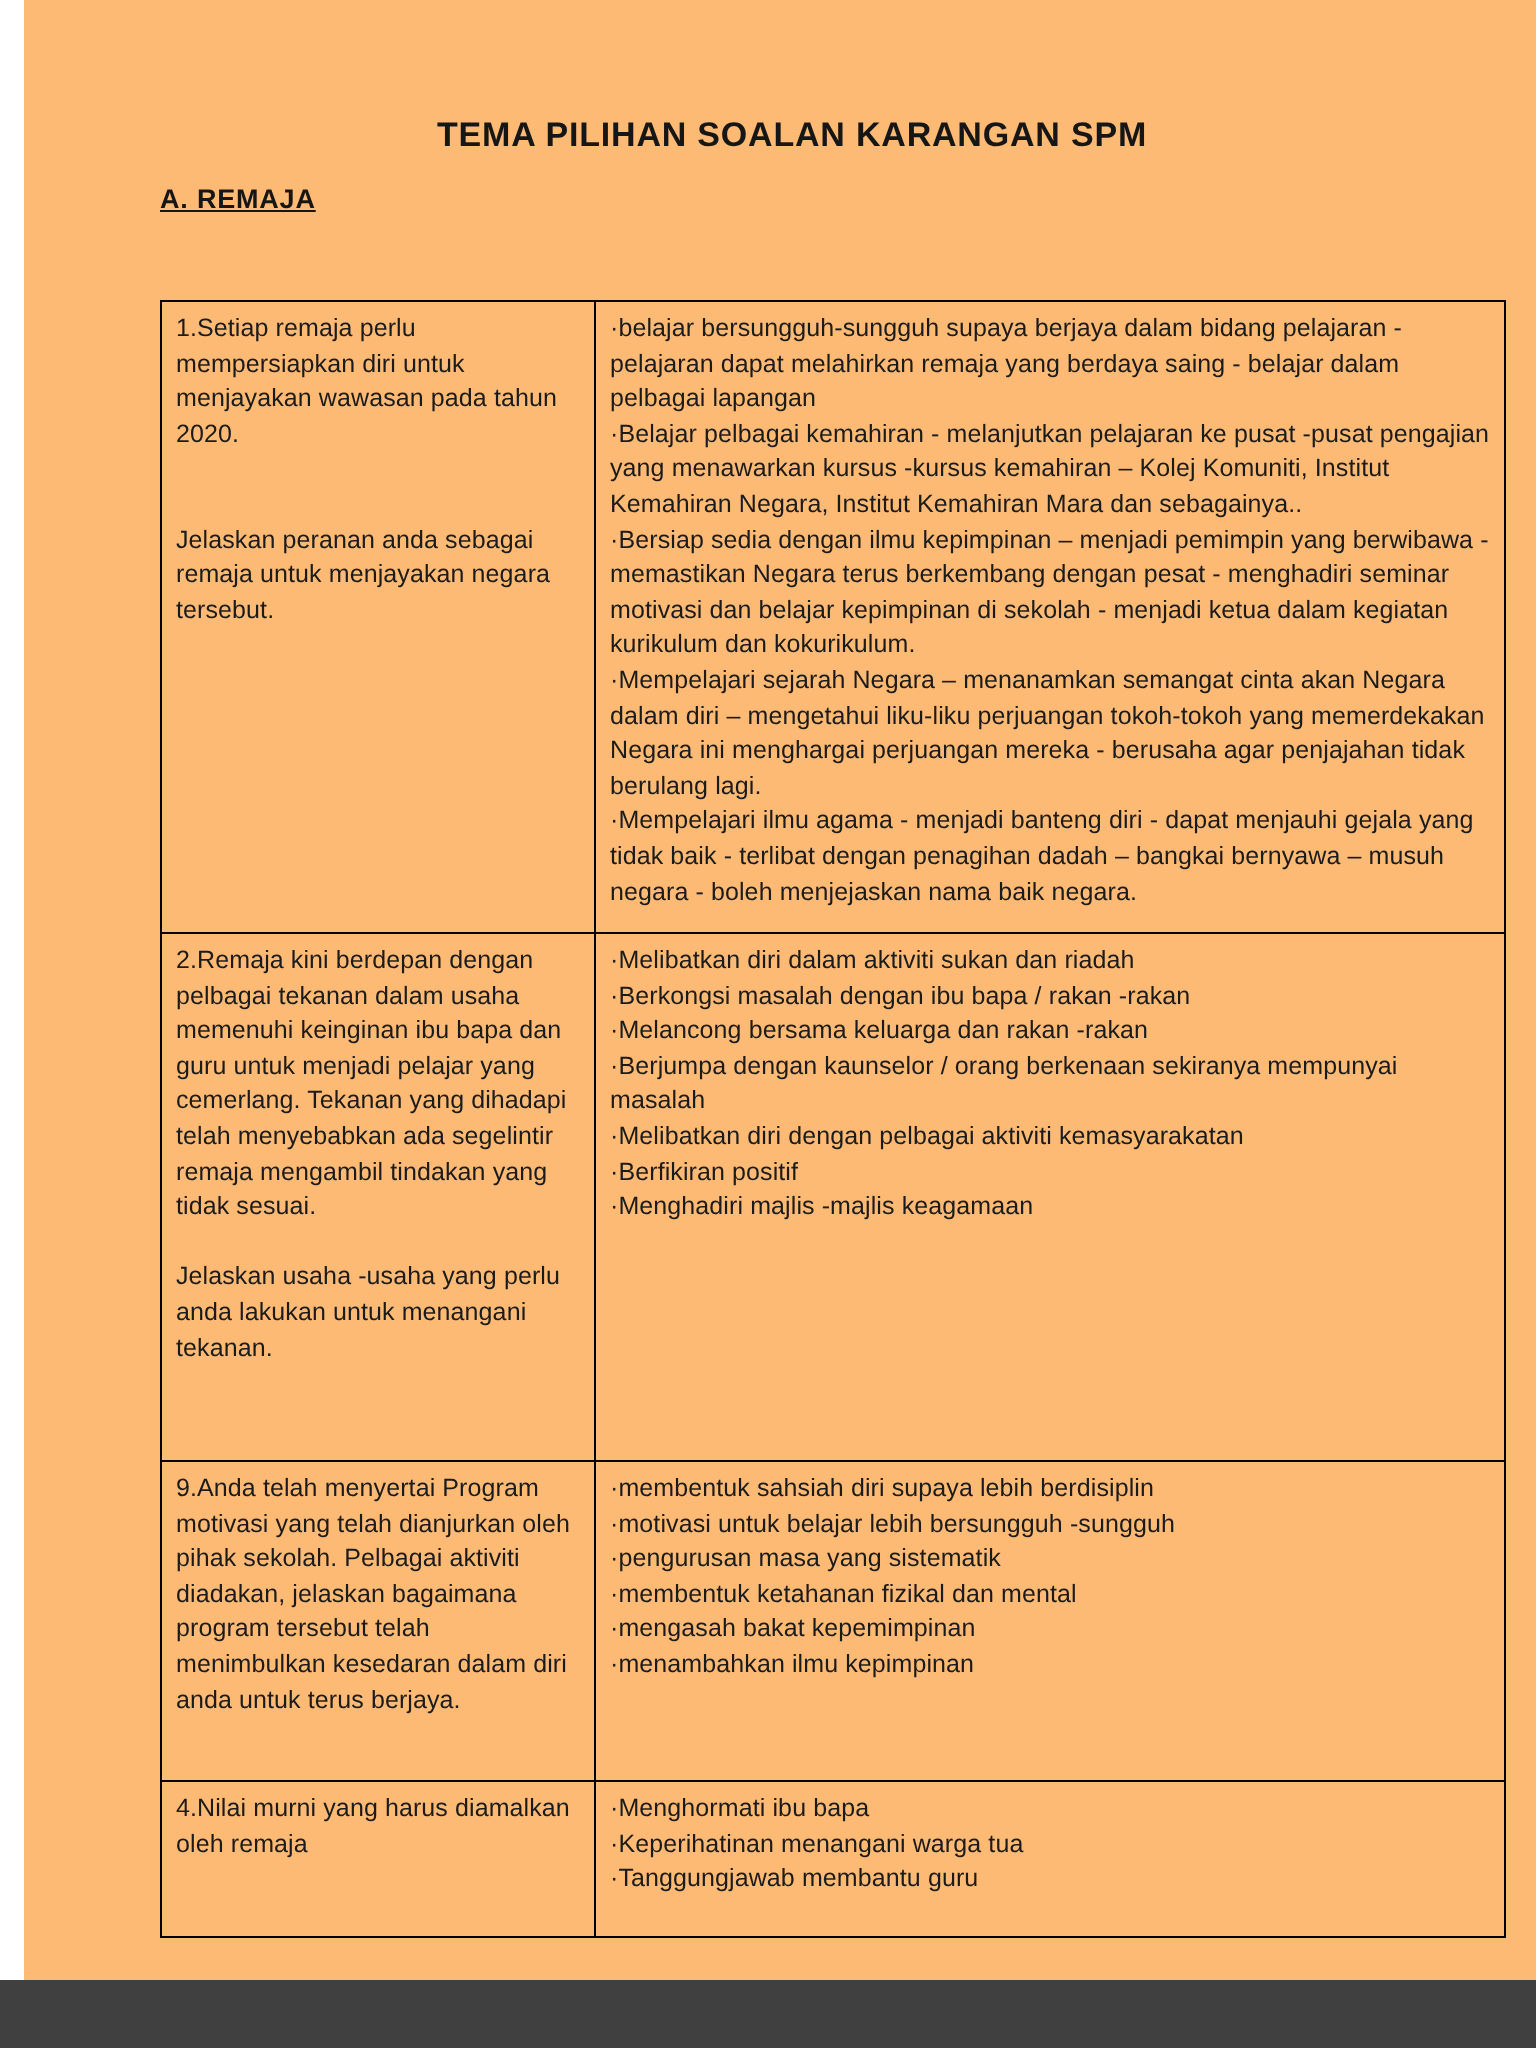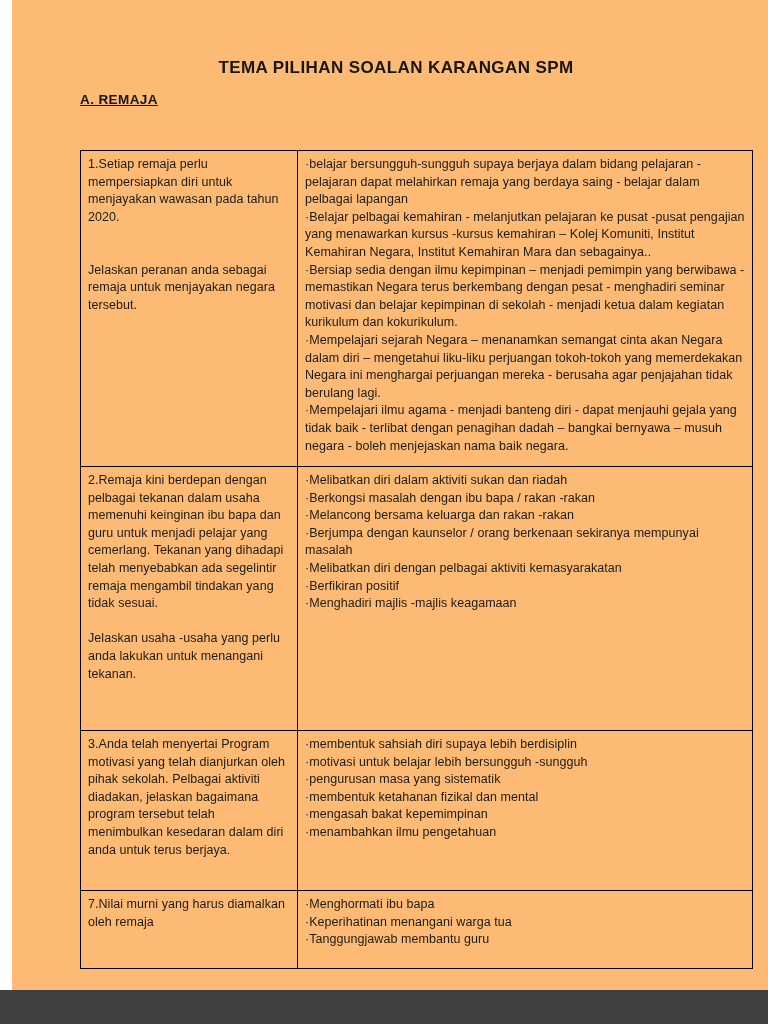--- a/index.html
+++ b/index.html
@@ -109,30 +109,30 @@
 Jelaskan usaha -usaha yang perlu anda lakukan untuk menangani tekanan.</td>
       <td class="a-cell">·Melibatkan diri dalam aktiviti sukan dan riadah
 ·Berkongsi masalah dengan ibu bapa / rakan -rakan
 ·Melancong bersama keluarga dan rakan -rakan
 ·Berjumpa dengan kaunselor / orang berkenaan sekiranya mempunyai masalah
 ·Melibatkan diri dengan pelbagai aktiviti kemasyarakatan
 ·Berfikiran positif
 ·Menghadiri majlis -majlis keagamaan</td>
     </tr>
     <tr class="row-3">
-      <td class="q-cell">3.Anda telah menyertai Program motivasi yang telah dianjurkan oleh pihak sekolah. Pelbagai aktiviti diadakan, jelaskan bagaimana program tersebut telah menimbulkan kesedaran dalam diri anda untuk terus berjaya.</td>
+      <td class="q-cell">9.Anda telah menyertai Program motivasi yang telah dianjurkan oleh pihak sekolah. Pelbagai aktiviti diadakan, jelaskan bagaimana program tersebut telah menimbulkan kesedaran dalam diri anda untuk terus berjaya.</td>
       <td class="a-cell">·membentuk sahsiah diri supaya lebih berdisiplin
 ·motivasi untuk belajar lebih bersungguh -sungguh
 ·pengurusan masa yang sistematik
 ·membentuk ketahanan fizikal dan mental
 ·mengasah bakat kepemimpinan
-·menambahkan ilmu pengetahuan</td>
+·menambahkan ilmu kepimpinan</td>
     </tr>
     <tr class="row-4">
-      <td class="q-cell">7.Nilai murni yang harus diamalkan oleh remaja</td>
+      <td class="q-cell">4.Nilai murni yang harus diamalkan oleh remaja</td>
       <td class="a-cell">·Menghormati ibu bapa
 ·Keperihatinan menangani warga tua
 ·Tanggungjawab membantu guru</td>
     </tr>
   </tbody>
     </table>
 
 </div>
 
 <div class="page-gap"></div>

